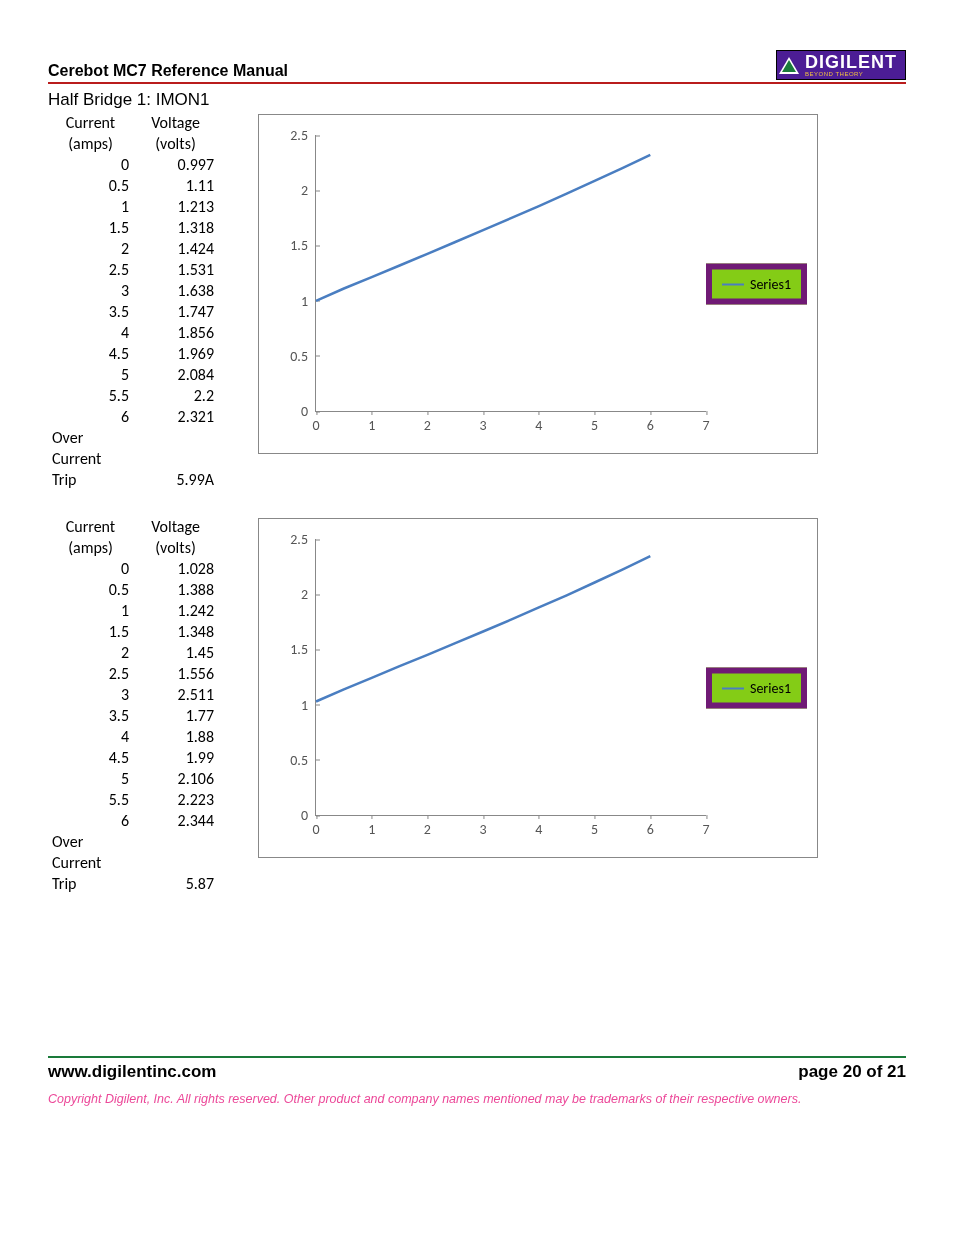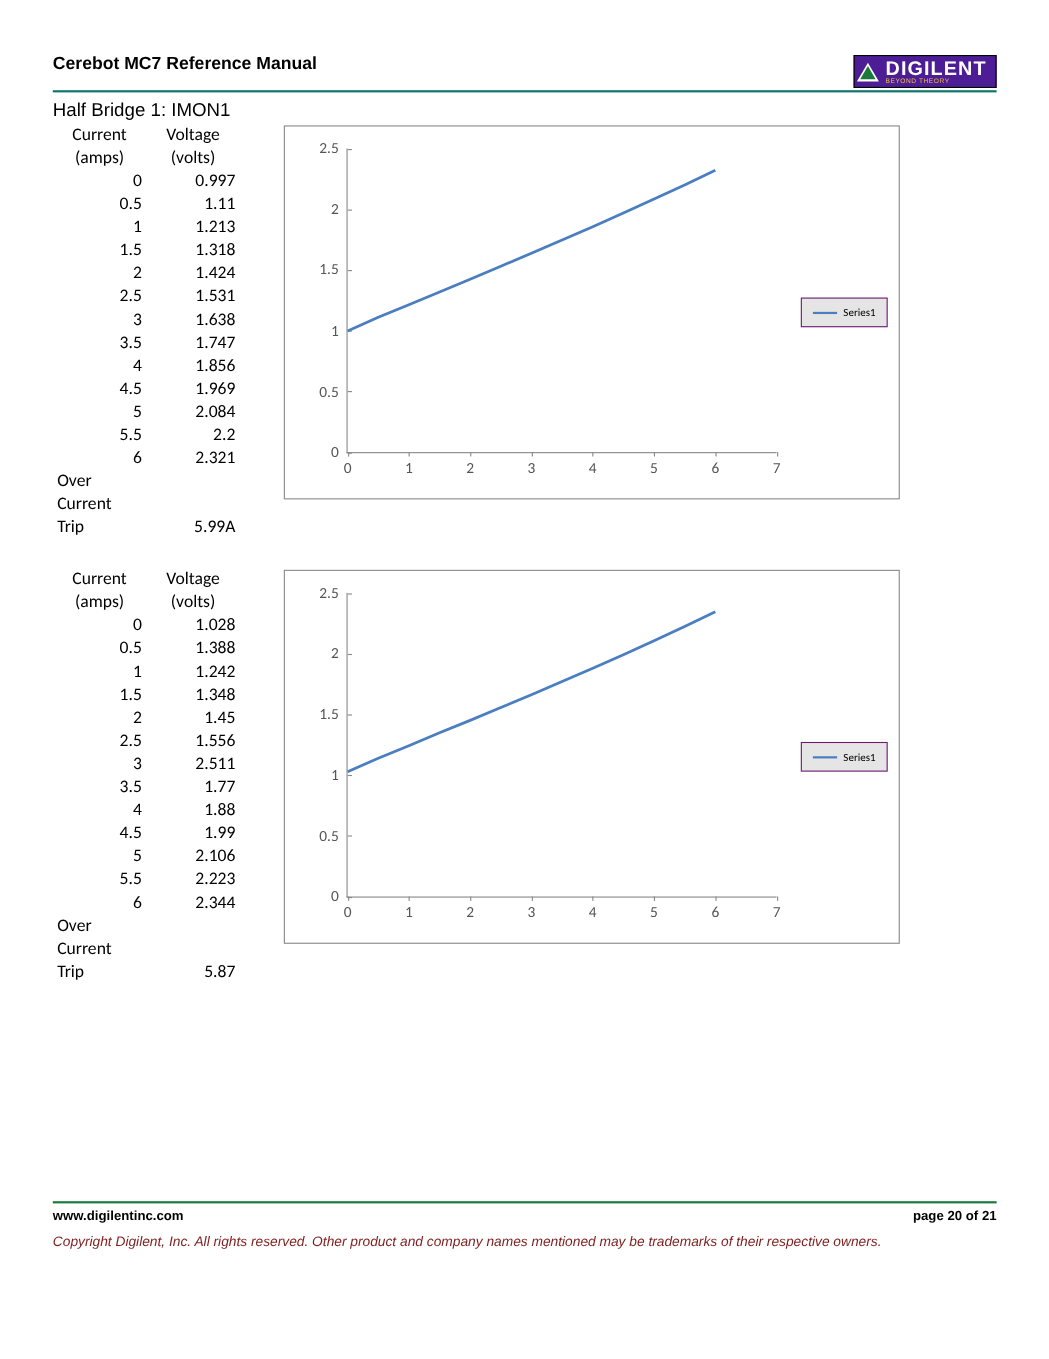--- a/index.html
+++ b/index.html
@@ -14,21 +14,22 @@
     min-height: 1235px;
     margin: 0 auto;
     box-sizing: border-box;
     padding: 50px 48px 20px 48px;
     position: relative;
     background: #fff;
   }
   .header-bar {
     display: flex;
     justify-content: space-between;
-    border-bottom: 2px solid #0f766e;
+    align-items: flex-end;
+    border-bottom: 2px solid #b91c1c;
     padding-bottom: 2px;
   }
   .header-title {
     font-weight: bold;
     font-size: 16px;
   }
   .logo {
     display: flex;
     align-items: center;
     background: #4c1d95;
@@ -139,53 +140,53 @@
     position:absolute;
     left:50%; top:0;
     width:1px; height:4px;
     background:#888;
   }
   .legend {
     position: absolute;
     right: 10px;
     top: 50%;
     transform: translateY(-50%);
-    border: 1px solid #701a75;
+    border: 6px solid #701a75;
     padding: 6px 10px;
     font-family: Calibri, Arial, sans-serif;
-    font-size: 10px;
+    font-size: 14px;
     display: flex;
     align-items: center;
     gap: 6px;
-    background:#e5e5e5;
+    background:#84cc16;
   }
   .legend-line {
     width: 22px; height: 2px; background: #4a7ec1;
   }
   .series-line {
     stroke: #4a7ec1;
     stroke-width: 2.5;
     fill: none;
   }
 
   .footer-bar {
     border-top: 2px solid #1a7a3a;
     display: flex;
     justify-content: space-between;
     font-weight: bold;
-    font-size: 12px;
+    font-size: 17px;
     padding-top: 4px;
-    margin-top: 52px;
+    margin-top: 16px;
   }
   .copyright {
     font-style: italic;
     font-size: 12.5px;
     text-align: left;
     margin-top: 10px;
-    color:#7f1d1d;
+    color:#ec4899;
   }
 </style>
 </head>
 <body>
 
 <div class="page">
 
   <div class="header-bar">
     <div class="header-title">Cerebot MC7 Reference Manual</div>
     <div class="logo">

